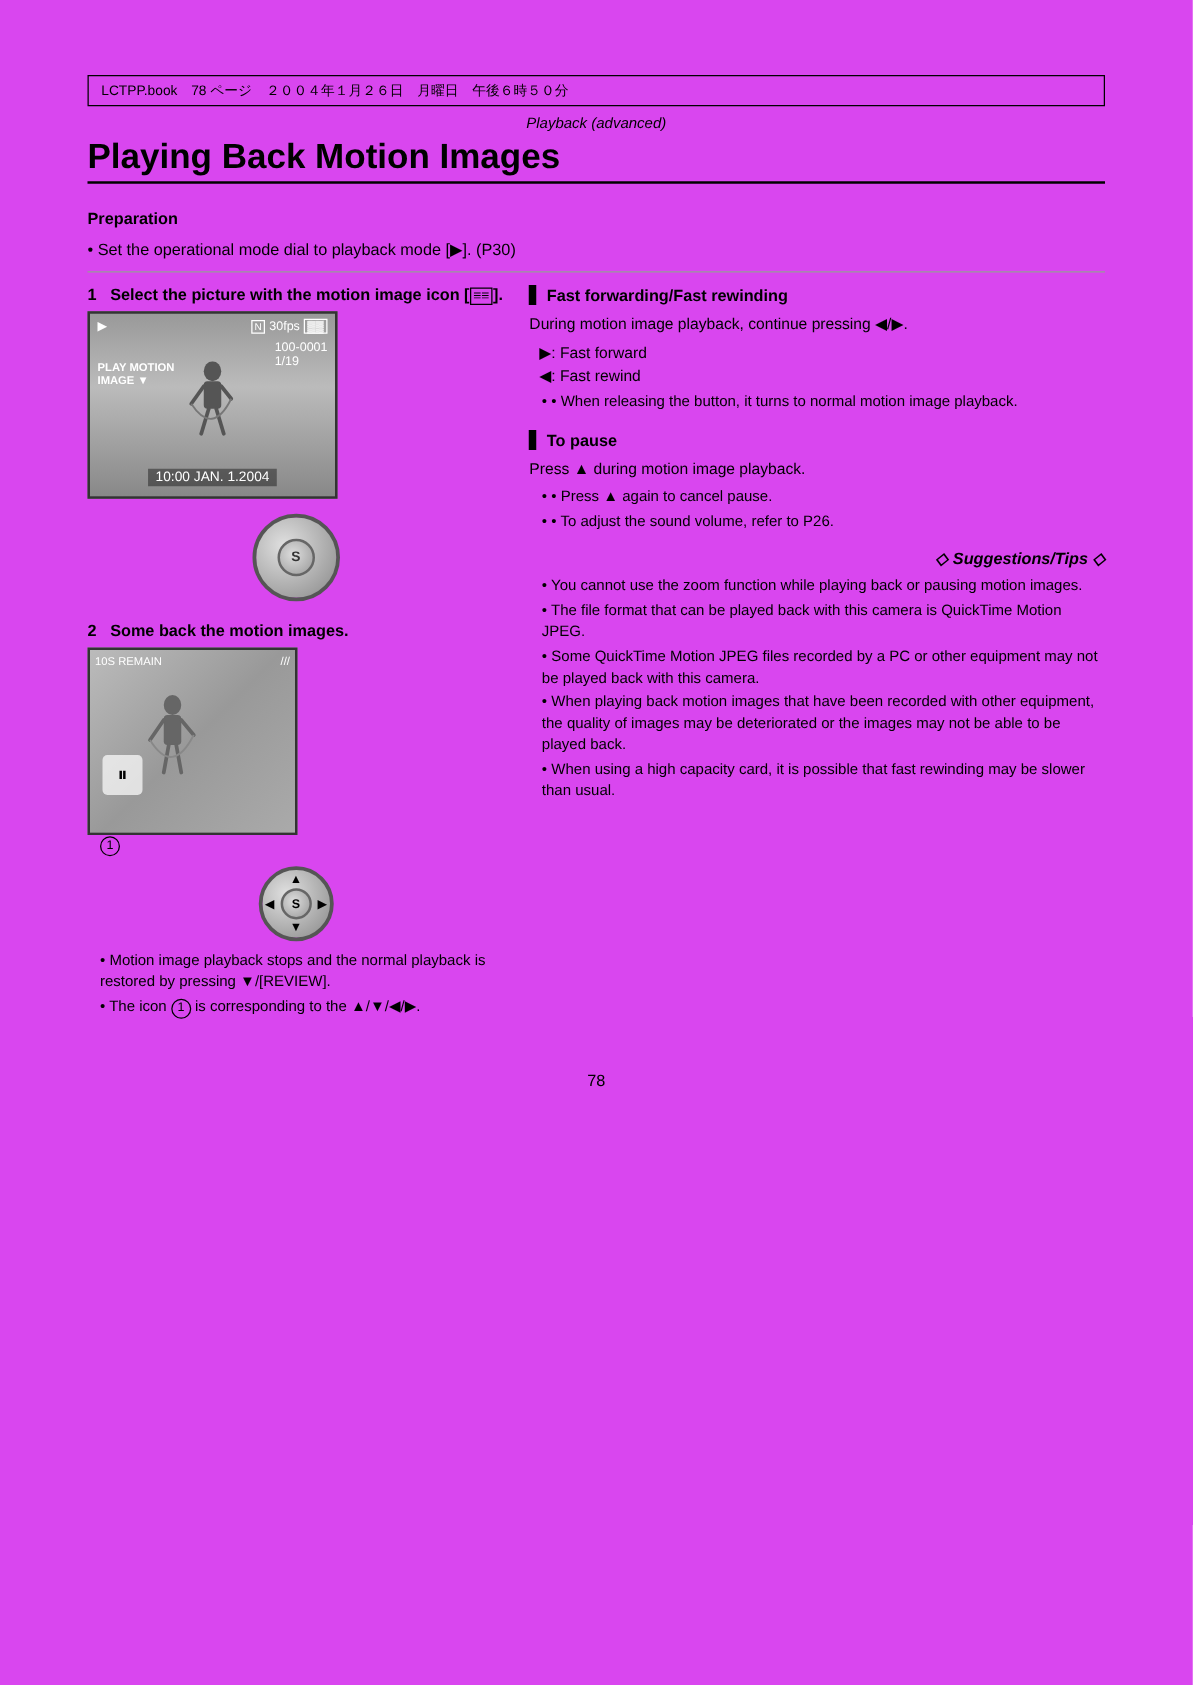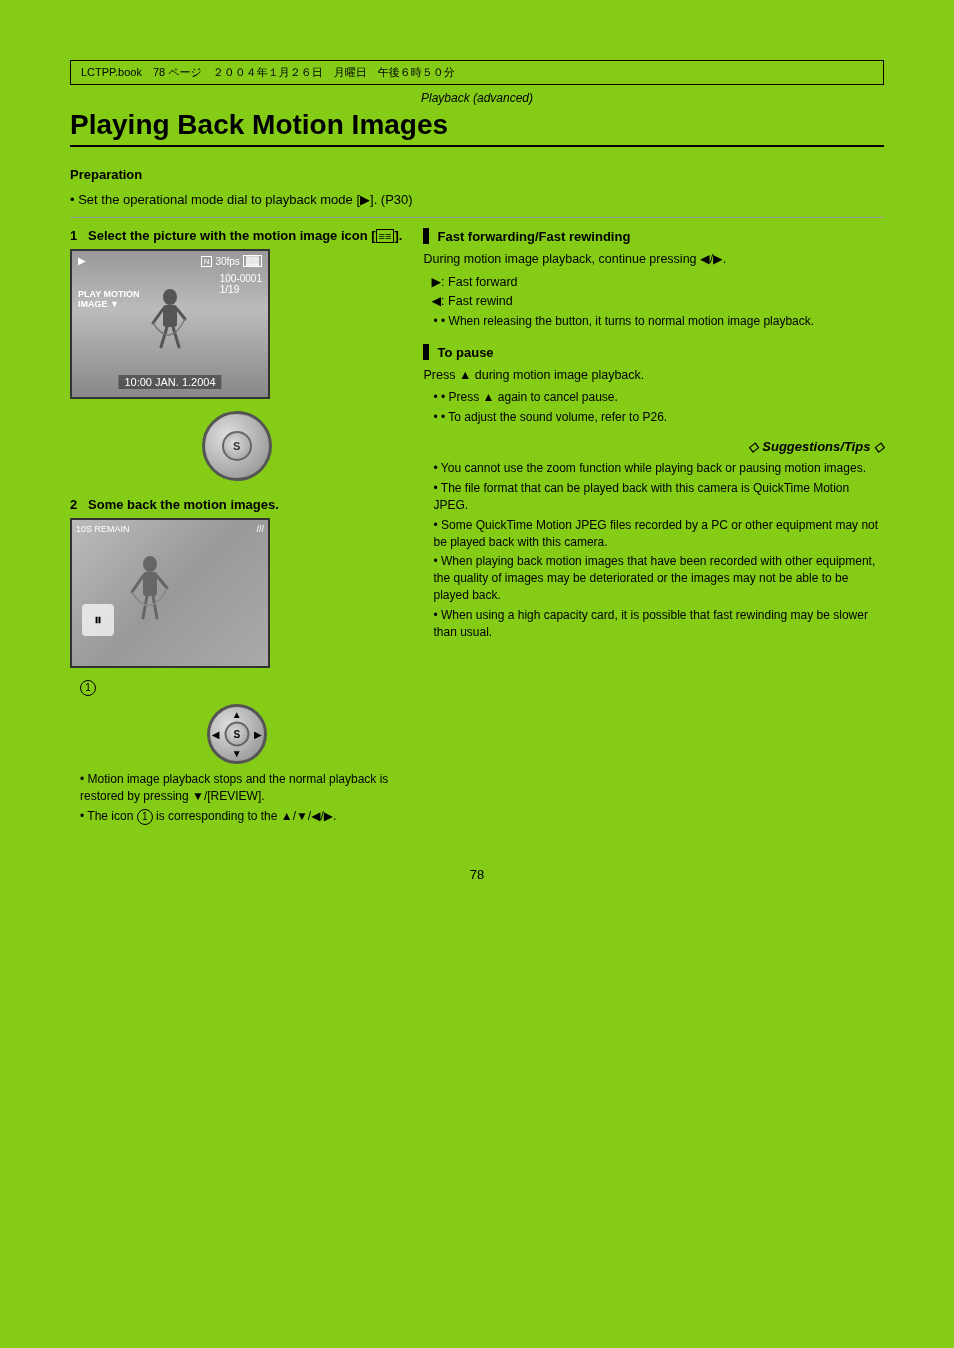--- a/index.html
+++ b/index.html
@@ -9,21 +9,21 @@
       background: #fff;
       font-family: Arial, sans-serif;
       font-size: 13px;
       color: #000;
       position: relative;
     }
 
     .page-container {
       width: 954px;
       min-height: 1348px;
-      background: #84cc16;
+      background: #d946ef;
       position: relative;
       padding: 60px 70px 60px 70px;
     }
 
     
     .corner-mark {
       position: absolute;
       width: 40px;
       height: 40px;
     }
@@ -181,26 +181,26 @@
       background: radial-gradient(circle at 40% 40%, #ddd, #999);
       border: 2px solid #666;
       position: absolute;
       top: 50%;
       left: 50%;
       transform: translate(-50%, -50%);
     }
 
     
     .camera-screen-2 {
-      width: 200px;
+      width: 168px;
       height: 150px;
       background: #aaa;
       border: 2px solid #333;
       position: relative;
-      margin-bottom: 12px;
+      margin-bottom: 1px;
       overflow: hidden;
     }
     .remain-bar {
       position: absolute;
       top: 4px;
       left: 4px;
       right: 4px;
       display: flex;
       justify-content: space-between;
       font-size: 9px;

